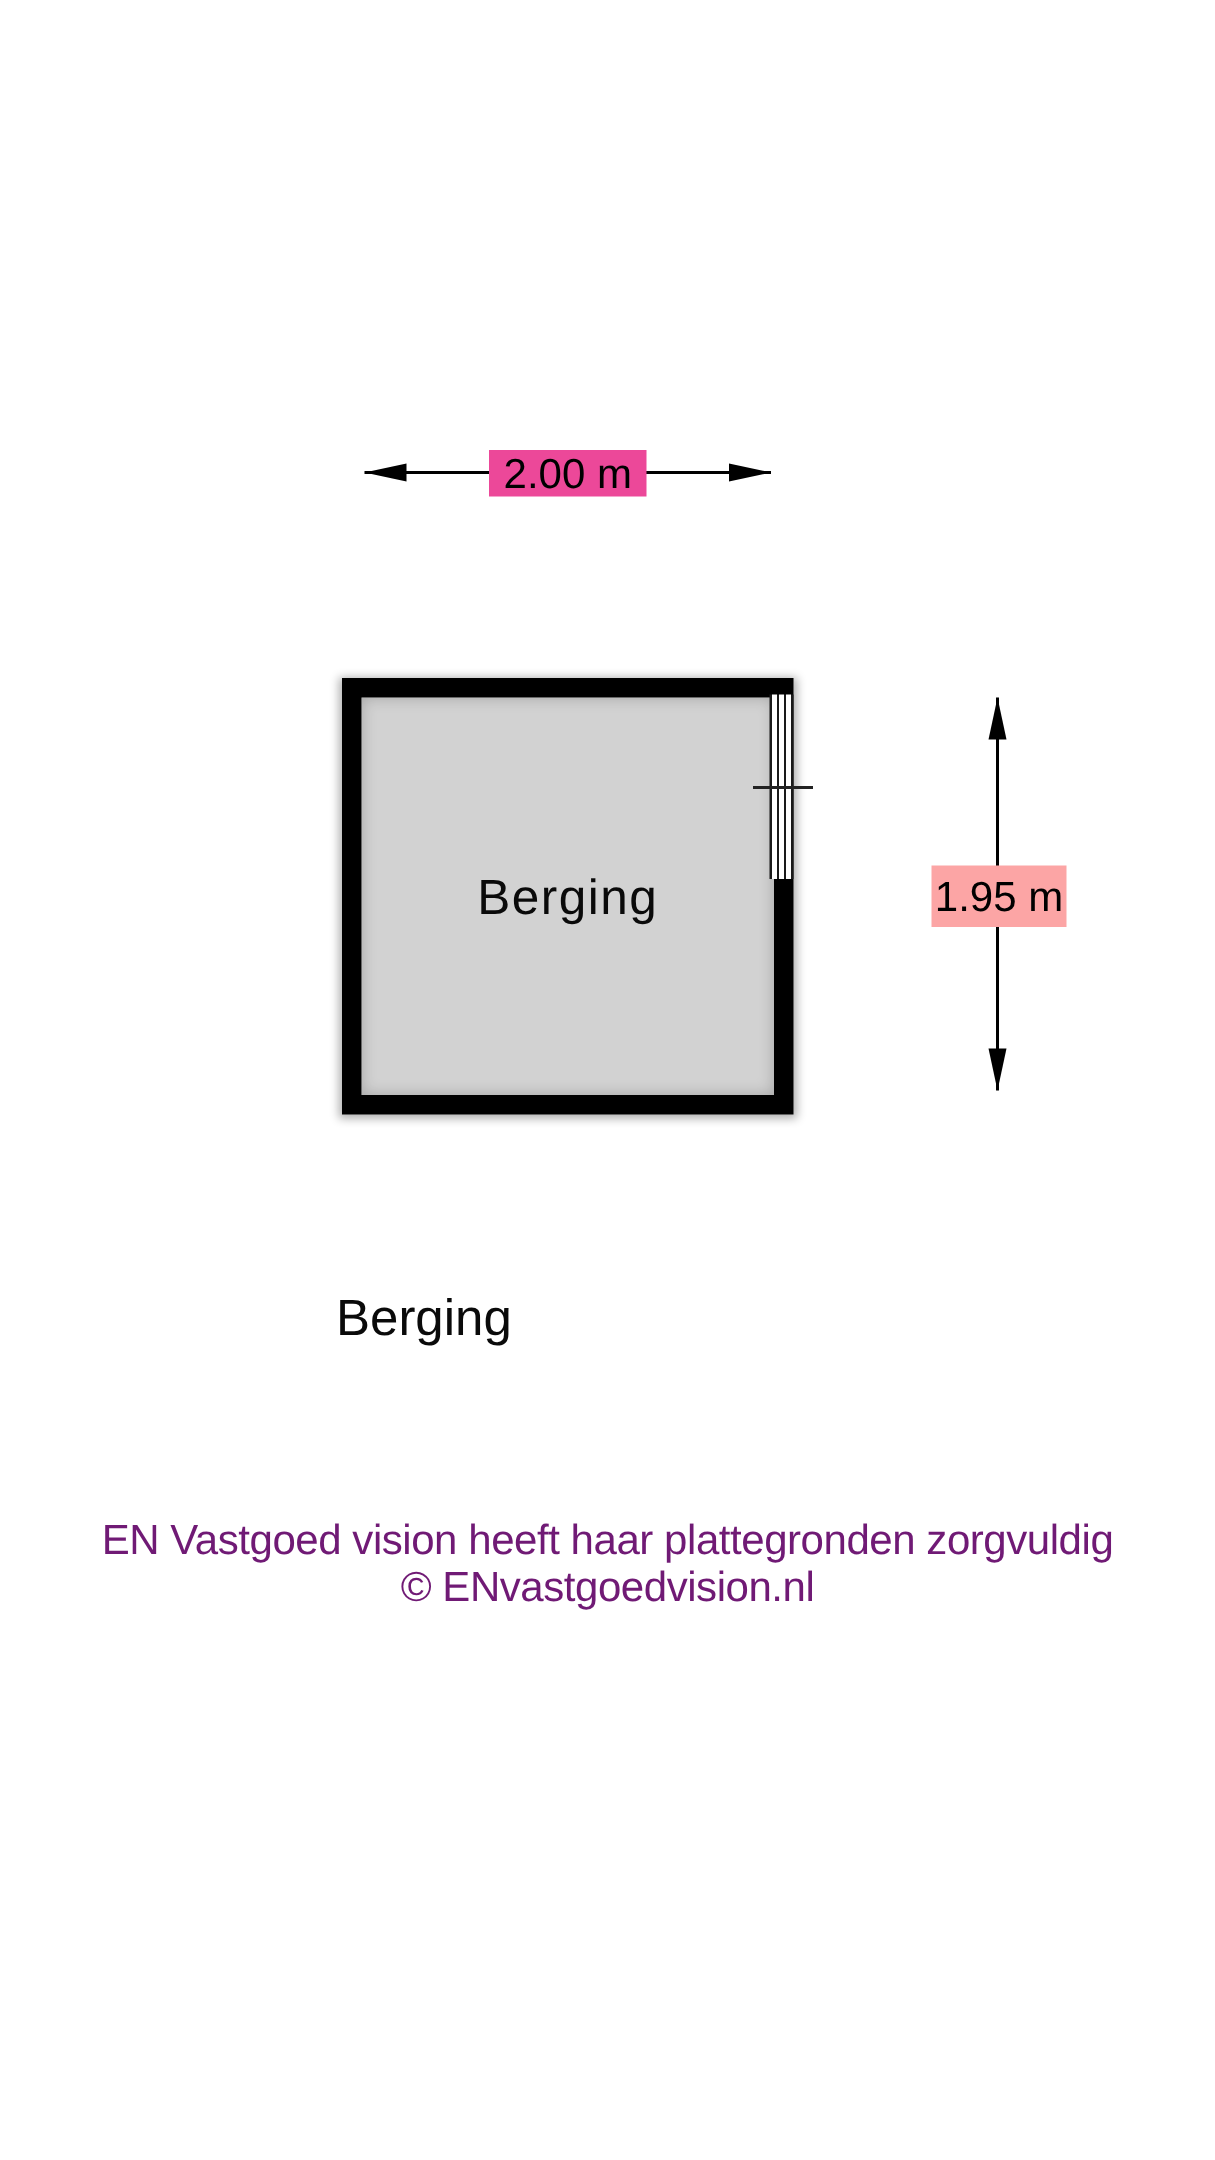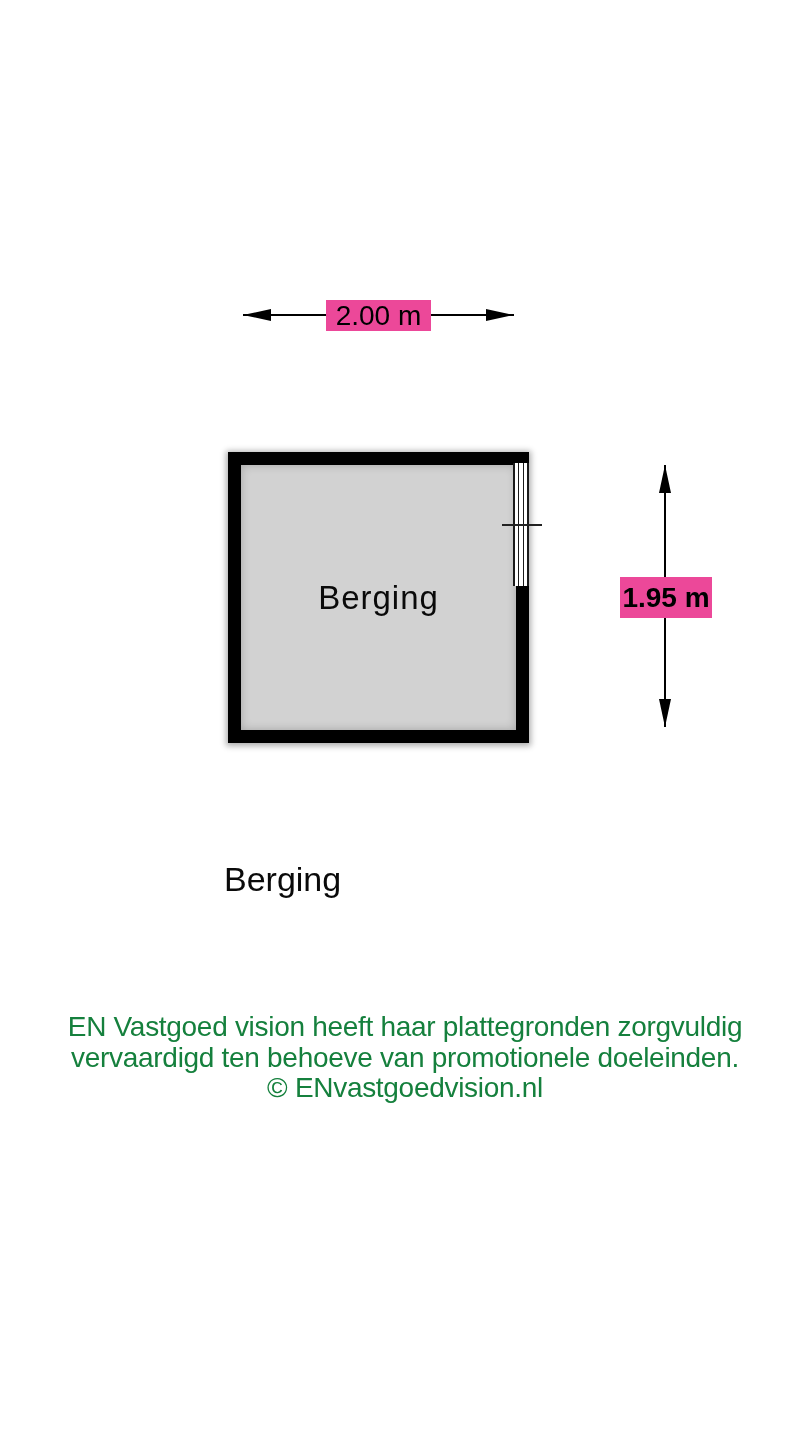--- a/index.html
+++ b/index.html
@@ -97,38 +97,38 @@
     border-right: 6px solid transparent;
     border-top: 28px solid #000;
   }
   .dim-right-label {
     position: absolute;
     left: 566px; top: 581px; width: 200px;
     text-align: center;
     font-size: 28px; line-height: 33px;
     z-index: 3;
   }
-  .dim-right-label span { background: #ec4899; padding: 5px 2px; font-weight: bold; }
+  .dim-right-label span { background: #fca5a5; padding: 5px 2px; }
 
   
   .plan-title {
     position: absolute;
     left: 224px; top: 860px;
     font-size: 34px;
     color: #0a0a0a;
   }
 
   
   .disclaimer {
     position: absolute;
     left: 0; top: 1012px; width: 810px;
     text-align: center;
     font-size: 28px; line-height: 30.5px;
     letter-spacing: -0.3px;
-    color: #15803d;
+    color: #701a75;
   }
   .disclaimer div { white-space: nowrap; }
 </style>
 </head>
 <body>
 
 <div class="page">
 
   <div>
     <div class="dim-top-line"></div>
@@ -151,17 +151,16 @@
     <div class="ah ah-down"></div>
     <div class="dim-right-label">
       <span>1.95 m</span>
     </div>
   </div>
 
   <div class="plan-title">Berging</div>
 
   <div class="disclaimer">
     <div>EN Vastgoed vision heeft haar plattegronden zorgvuldig</div>
-    <div>vervaardigd ten behoeve van promotionele doeleinden.</div>
     <div>© ENvastgoedvision.nl</div>
   </div>
 
 </div>
 
 </body></html>

